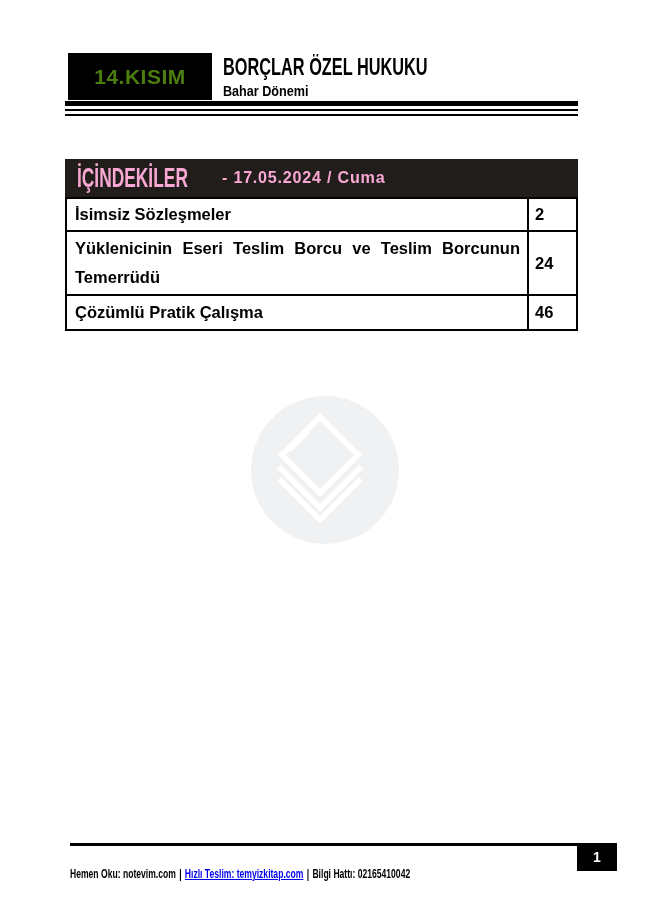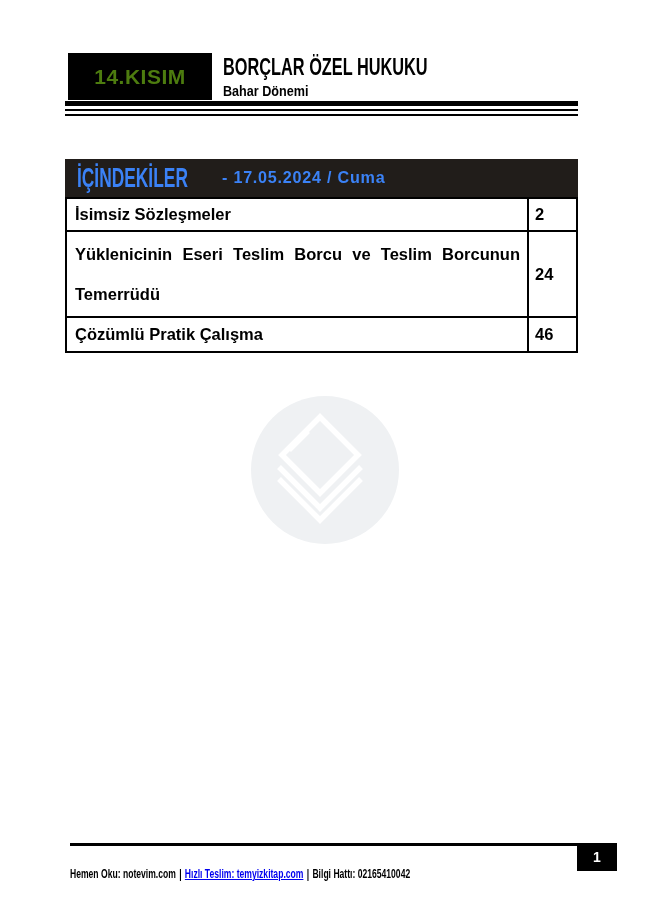--- a/index.html
+++ b/index.html
@@ -59,21 +59,21 @@
       #fff 10px, #fff 13px,
       #000 13px, #000 15px);
   }
 
   
   .toc-bar {
     position: absolute;
     left: 65px; top: 159px;
     width: 513px; height: 38px;
     background: #211d1a;
-    color: #3b82f6;
+    color: #f9a8d4;
   }
   .toc-title {
     position: absolute;
     left: 12px; bottom: 5px;
     font-size: 28px;
     font-weight: bold;
     white-space: nowrap;
     display: inline-block;
     transform: scaleX(0.62);
     transform-origin: 0 100%;
@@ -103,21 +103,21 @@
     font-size: 16.5px;
     vertical-align: middle;
   }
   .toc-table td.title-cell {
     padding: 2px 7px 2px 8px;
     text-align: left;
   }
   .toc-table td.title-cell.justified {
     text-align: justify;
     text-justify: inter-word;
-    line-height: 40px;
+    line-height: 29px;
   }
   .toc-table td.page-cell {
     width: 40px;
     padding-left: 6px;
     text-align: left;
   }
   .row-1 { height: 33px; }
   .row-2 { height: 61px; }
   .row-3 { height: 35px; }
 

